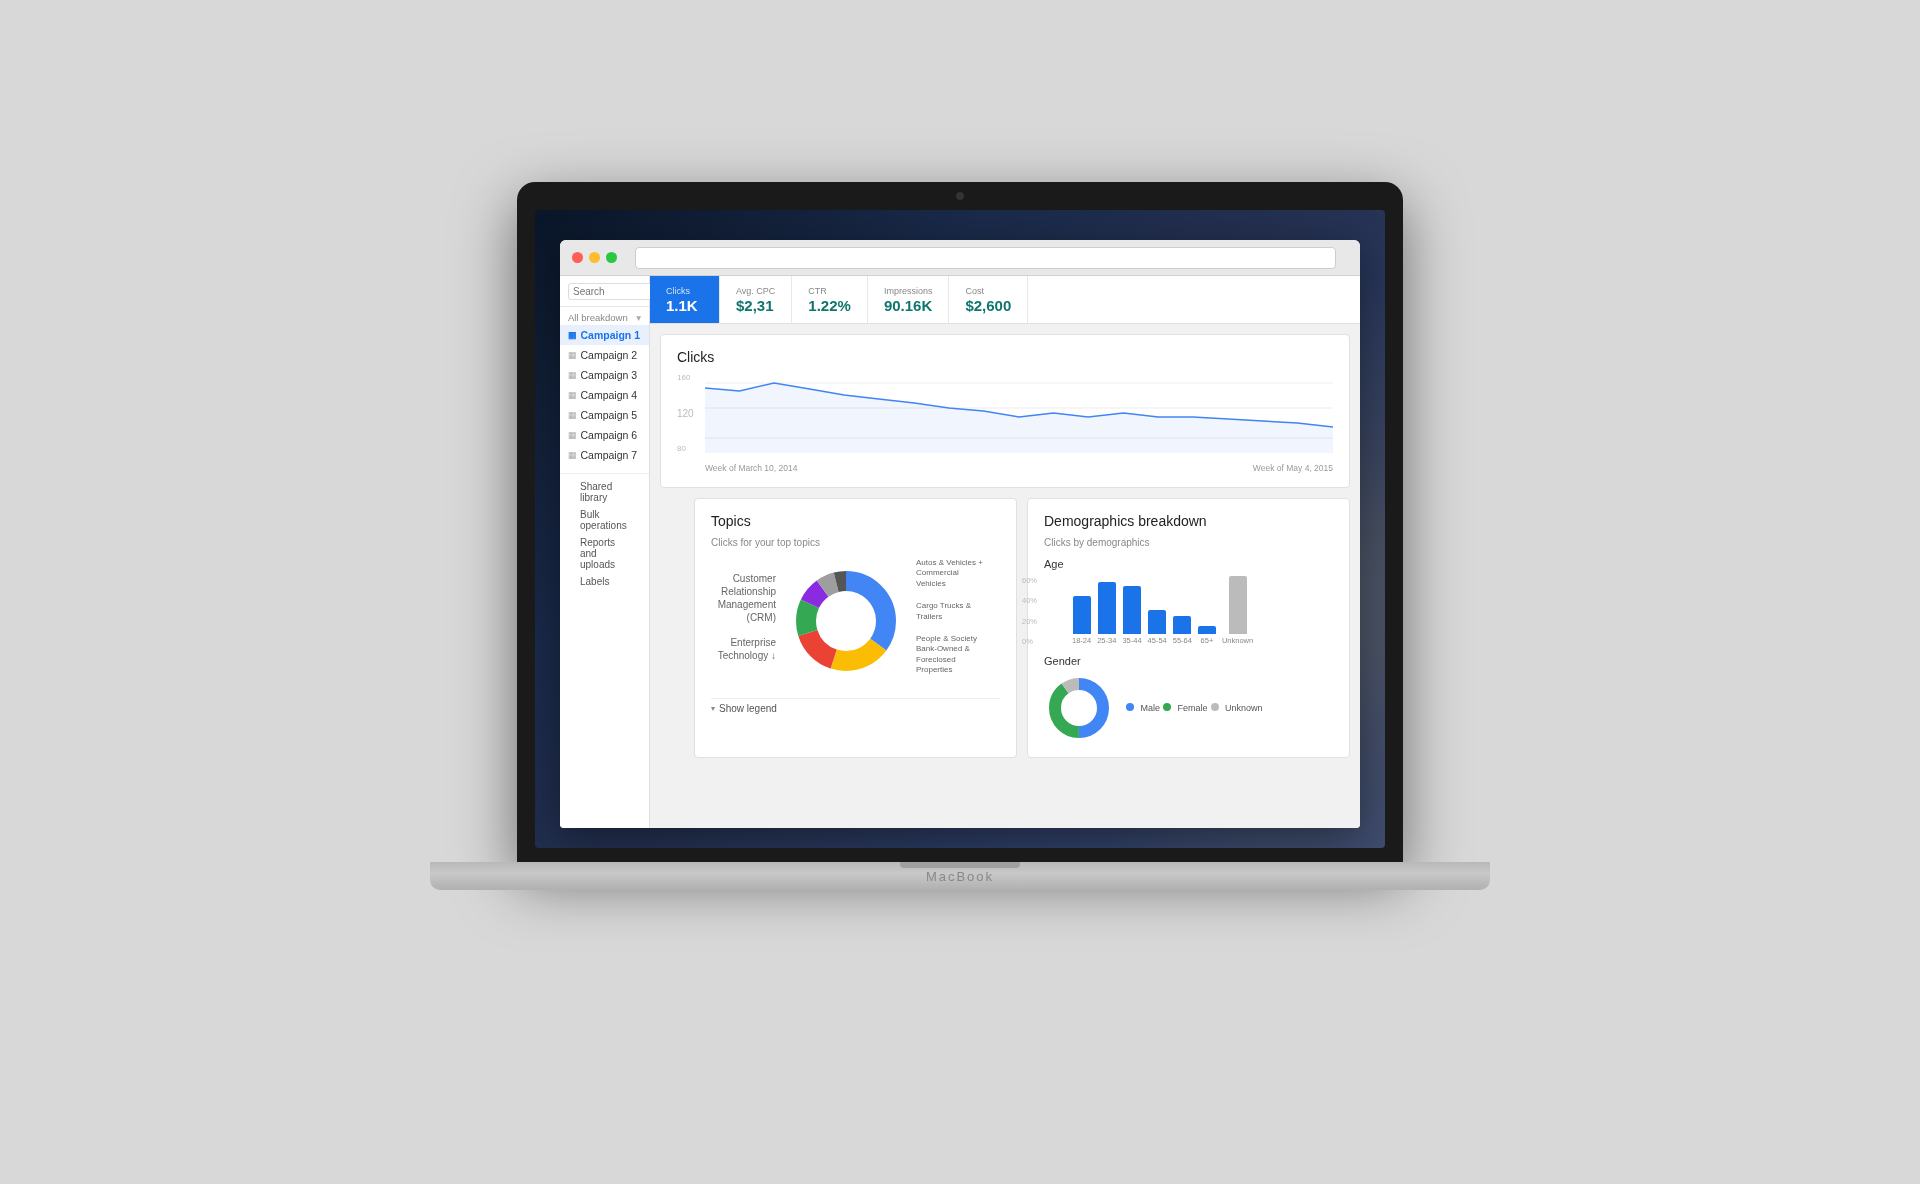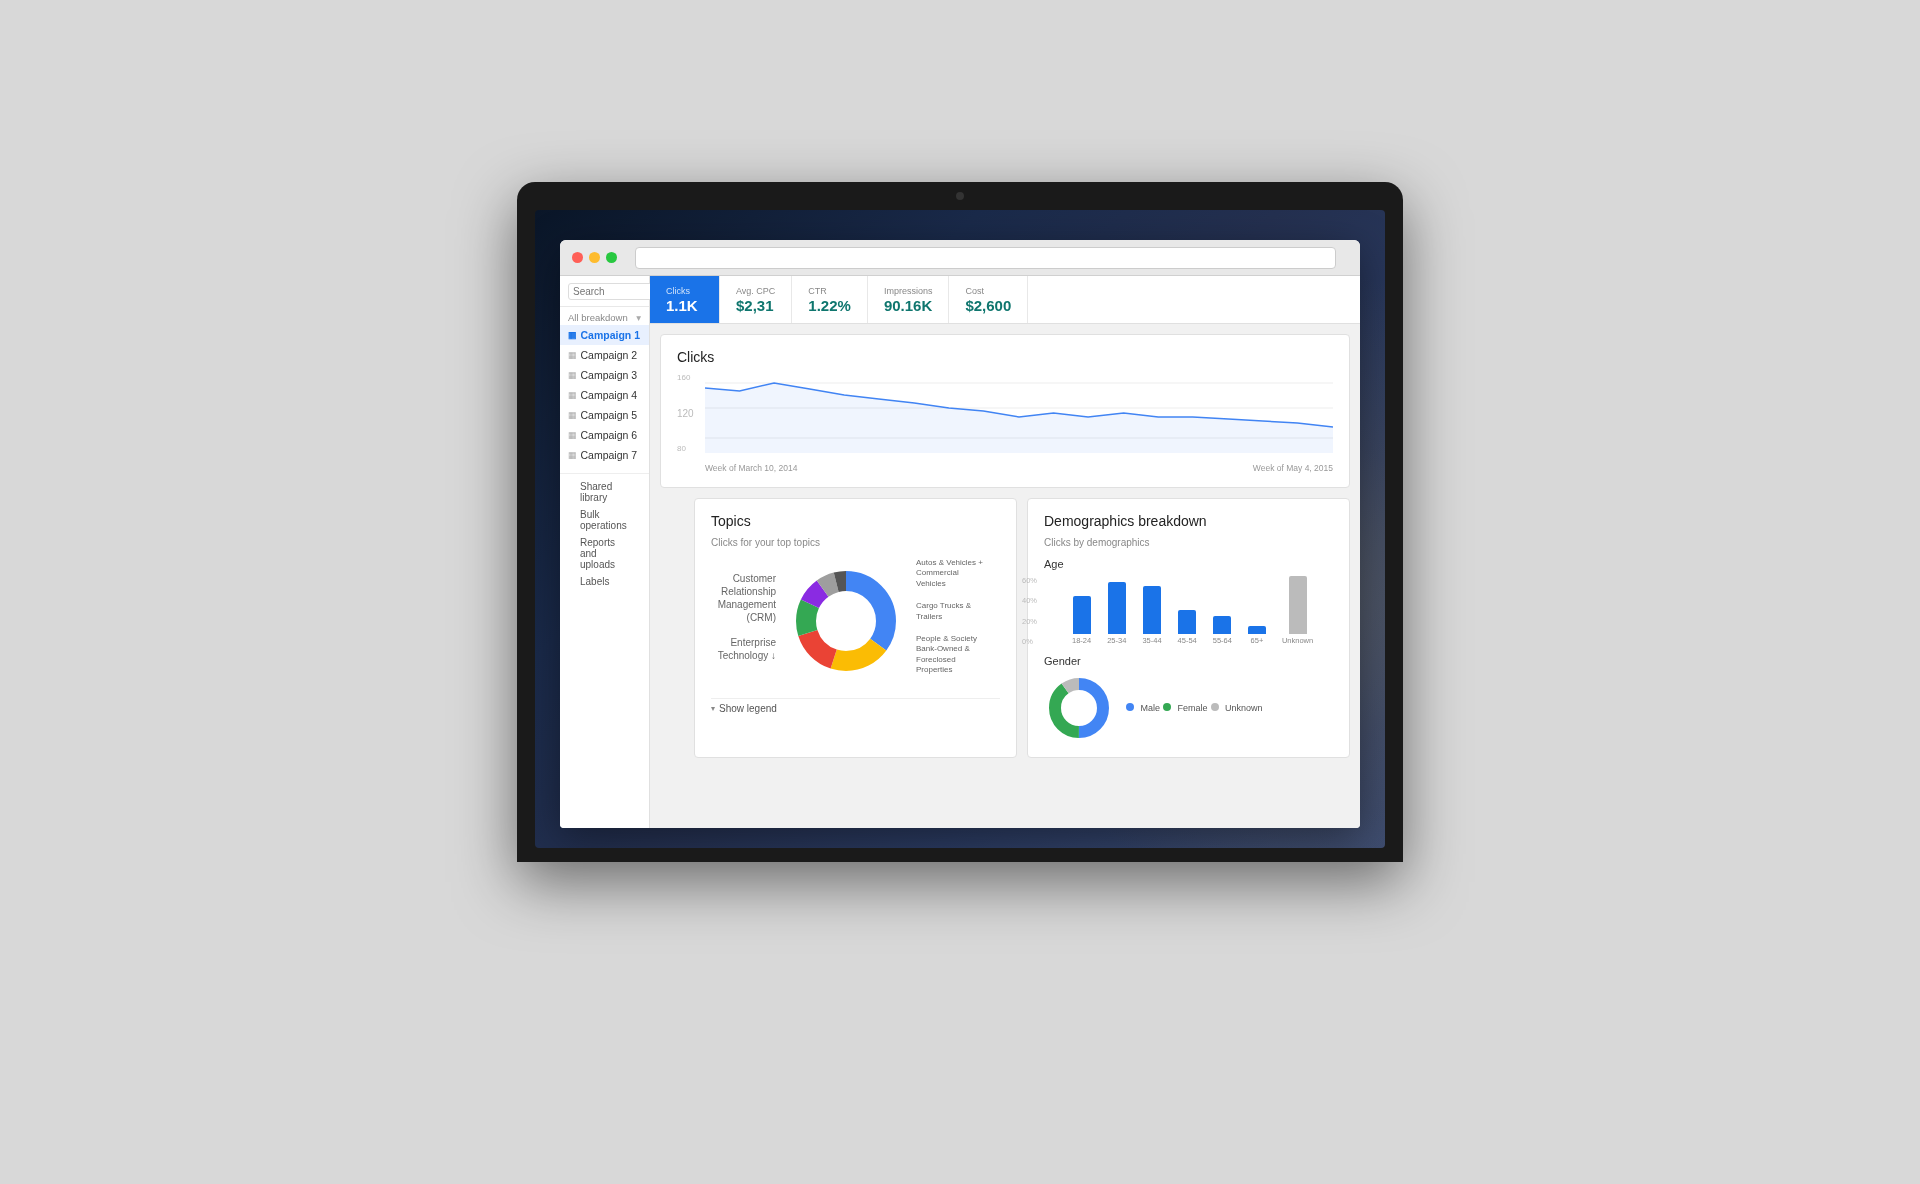--- a/index.html
+++ b/index.html
@@ -591,21 +591,21 @@
                     <span>Show legend</span>
                   </div>
                 </div>
 
                 <div class="demographics-card">
                   <div class="chart-title">Demographics breakdown</div>
                   <div class="card-subtitle">Clicks by demographics</div>
 
                   <div class="bar-chart-area">
                     <div class="bar-section-title">Age</div>
-                    <div style="display:flex; align-items:flex-end; gap:16px; padding-left:28px; position:relative;">
+                    <div style="display:flex; align-items:flex-end; gap:6px; padding-left:28px; position:relative;">
                       <div class="bar-y-labels">
                         <span>60%</span>
                         <span>40%</span>
                         <span>20%</span>
                         <span>0%</span>
                       </div>
                       <div class="bar-group">
                         <div class="bar" style="height:38px;"></div>
                         <div class="bar-label">18-24</div>
                       </div>
@@ -662,13 +662,17 @@
                     </div>
                   </div>
                 </div>
               </div>
             </div>
           </div>
         </div>
       </div>
     </div>
   </div>
+  <div class="laptop-base">
+    <div class="laptop-notch"></div>
+    <span class="laptop-brand">MacBook</span>
+  </div>
 </div>
 
 </body></html>

